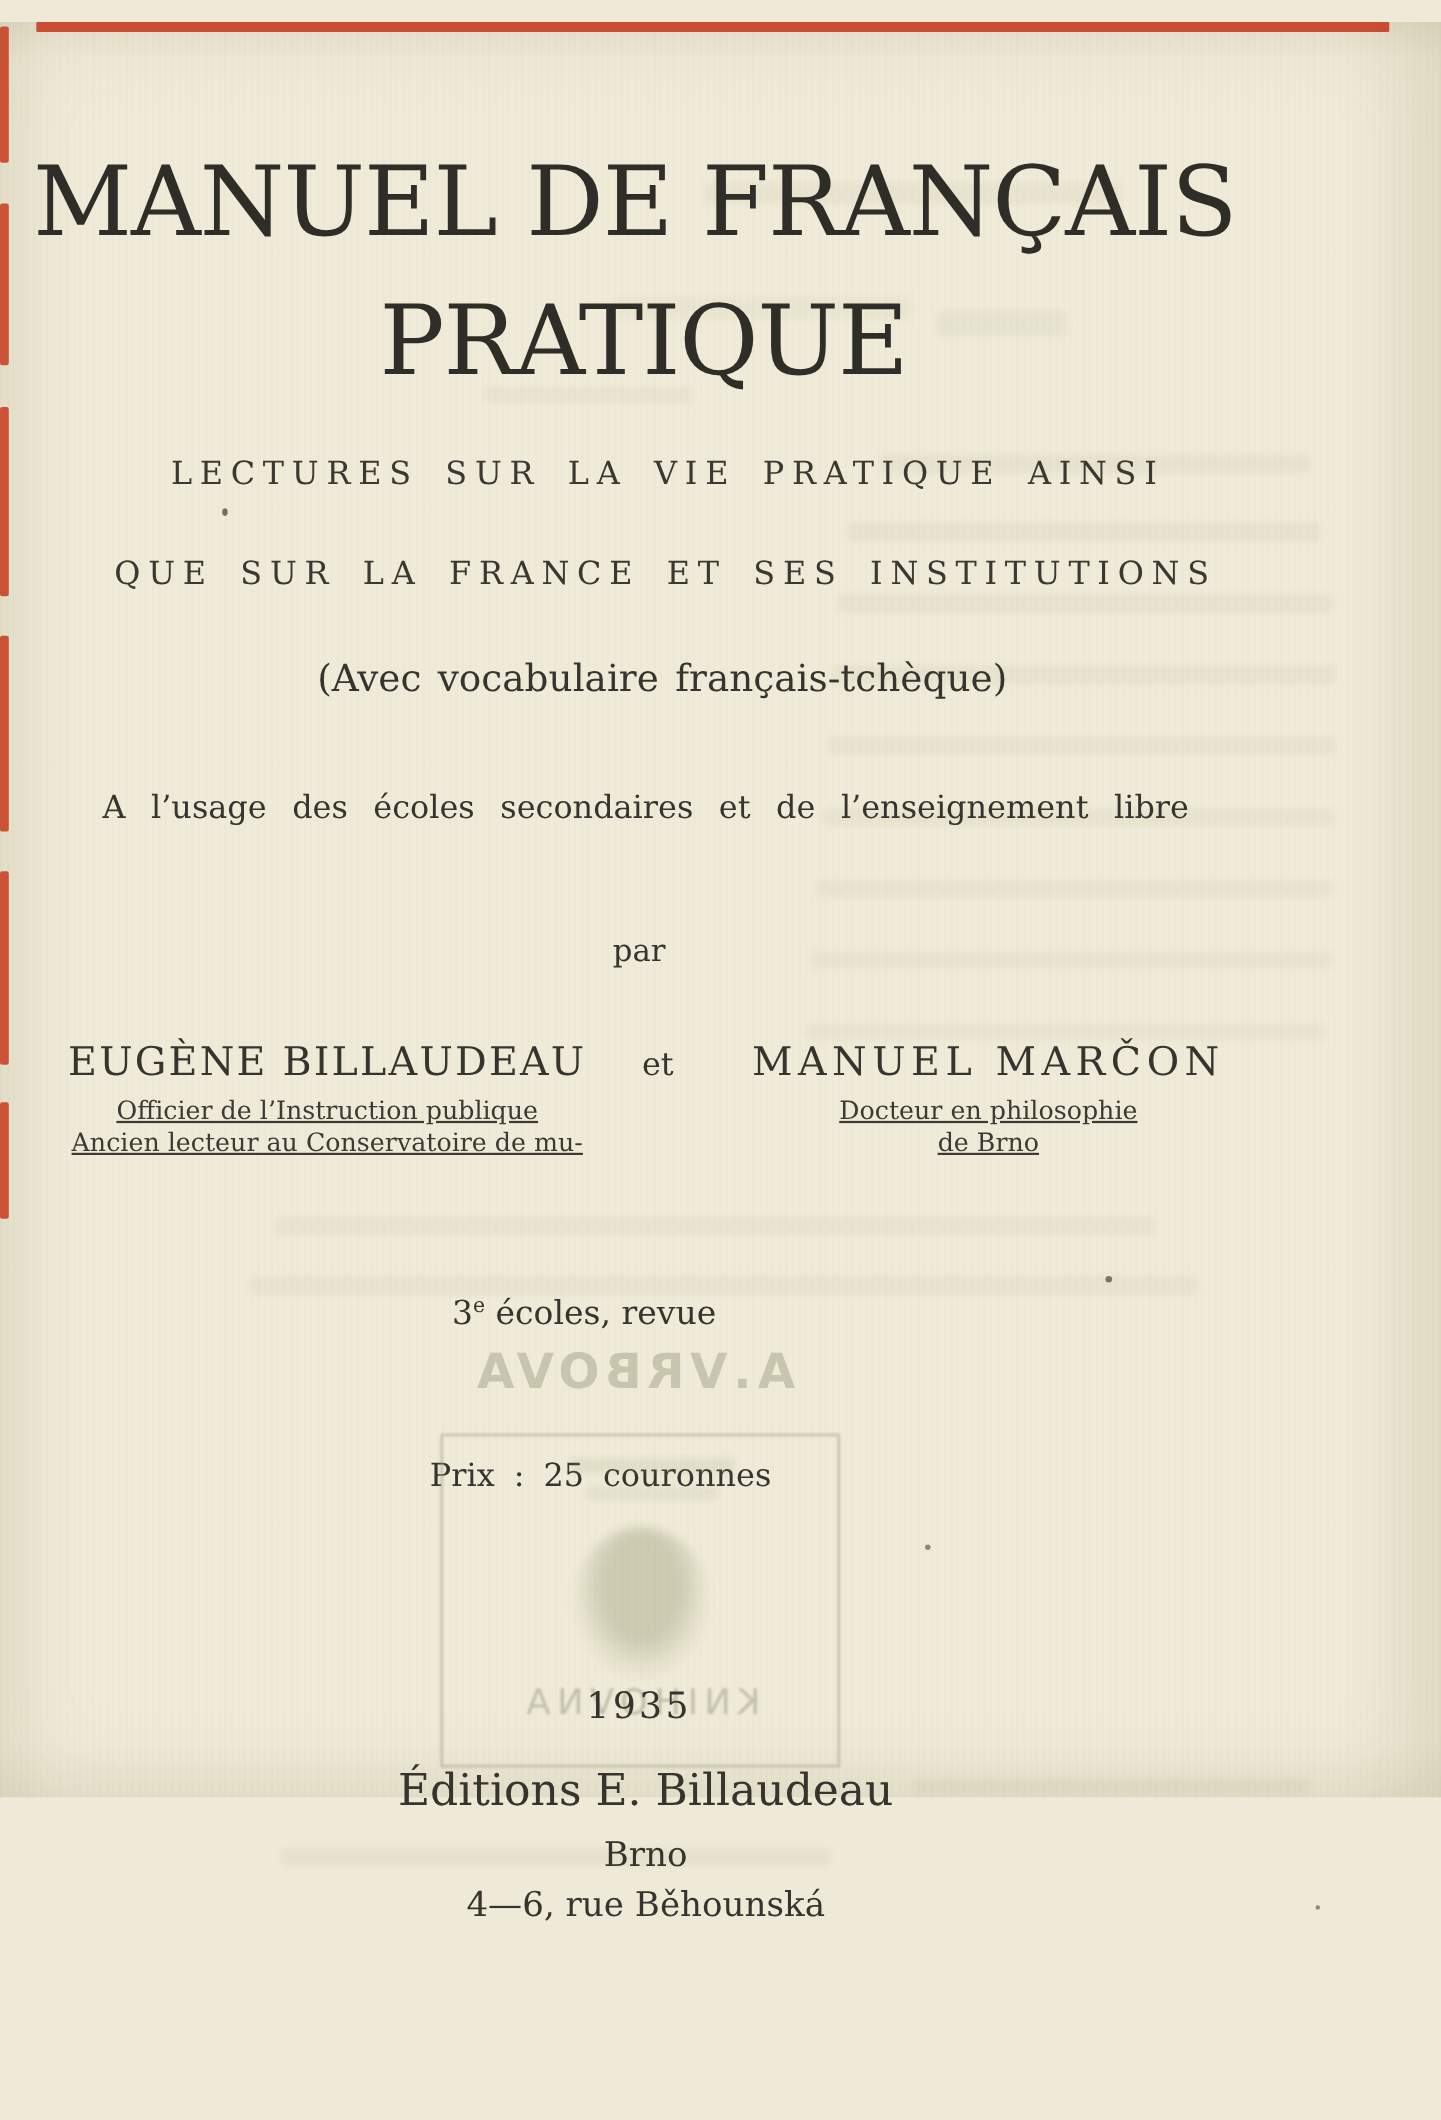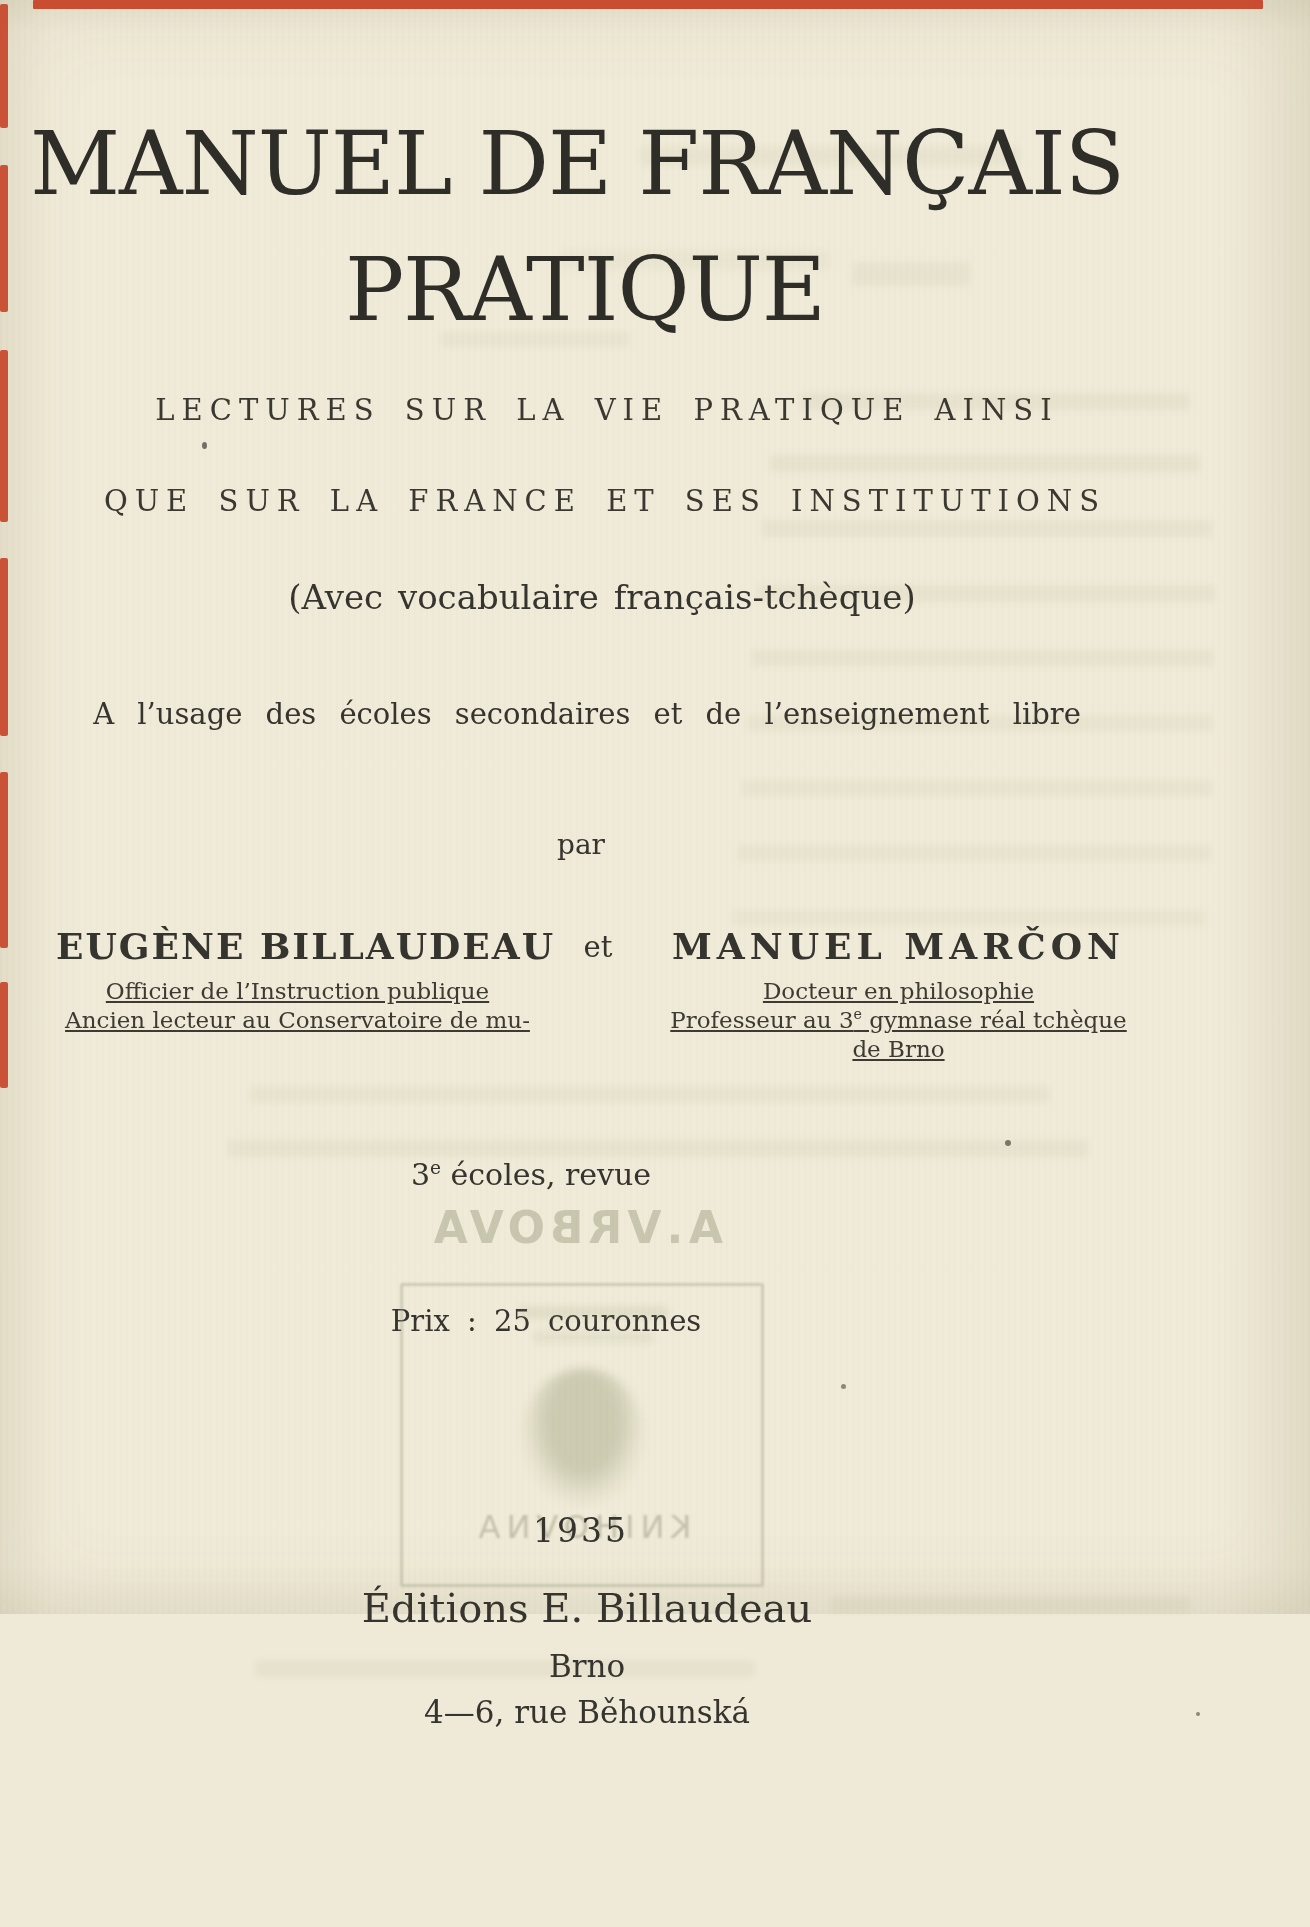--- a/index.html
+++ b/index.html
@@ -10,40 +10,41 @@
     overflow:hidden;
   }
   .page{
     position:relative;width:1310px;height:1614px;
     background:
       linear-gradient(90deg, rgba(120,100,60,.05) 0, rgba(120,100,60,0) 4%, rgba(120,100,60,0) 93%, rgba(120,100,60,.07) 100%),
       linear-gradient(180deg, rgba(110,95,55,.06) 0, rgba(110,95,55,0) 2%, rgba(110,95,55,0) 97%, rgba(110,95,55,.05) 100%),
       repeating-linear-gradient(90deg, rgba(90,80,40,.015) 0 2px, rgba(0,0,0,0) 2px 6px),
       #f0ebd8;
     box-shadow:inset 0 0 90px rgba(100,85,45,.10);
+    margin-top:20px;
   }
   .line{
     position:absolute;left:8px;width:1180px;
     text-align:center;color:#36342e;line-height:1.18;
     white-space:nowrap;
   }
   .title{font-size:88px;letter-spacing:-1px;color:#2f2d28;}
   .subtitle{font-size:29px;letter-spacing:7px;word-spacing:8px;color:#3a3831;}
   .avec{font-size:34px;word-spacing:4px;}
   .usage{font-size:29px;word-spacing:14px;}
   .par{font-size:28px;}
   .authors-row{
     position:absolute;left:8px;top:925px;width:1180px;
     display:flex;align-items:flex-start;color:#36342e;
   }
   .author-col{width:45%;}
   .author-col.left{padding-left:48px;box-sizing:border-box;}
   .author-col.right{padding-right:48px;box-sizing:border-box;}
   .author-mid{width:10%;text-align:center;font-size:29px;padding-top:5px;}
-  .author-name{font-size:36px;text-align:center;white-space:nowrap;font-weight:bold;}
+  .author-name{font-size:36px;text-align:center;white-space:nowrap;}
   .author-name.spaced{letter-spacing:5px;}
   .author-name.tight{letter-spacing:2px;}
   .creds{margin-top:10px;font-size:23px;line-height:29px;text-align:center;color:#3c3a33;text-decoration:underline;}
   .edition{font-size:30px;}
   .prix{font-size:29px;word-spacing:8px;}
   .year{font-size:33px;letter-spacing:3px;}
   .publisher{font-size:40px;}
   .city{font-size:31px;}
   .address{font-size:31px;}
   sup{font-size:.62em;vertical-align:super;line-height:0;}
@@ -128,21 +129,20 @@
       <div class="creds">
         <div>Officier de l’Instruction publique</div>
         <div>Ancien lecteur au Conservatoire de mu-</div>
       </div>
     </div>
     <div class="author-mid">et</div>
     <div class="author-col right">
       <div class="author-name spaced">MANUEL MARČON</div>
       <div class="creds">
         <div>Docteur en philosophie</div>
-        <div><span>Professeur au 3</span><sup>e</sup><span> gymnase réal tchèque</span></div>
         <div>de Brno</div>
       </div>
     </div>
   </div>
 
   <div class="line edition" style="top:1157px;transform:translateX(-67px);"><span>3</span><sup>e</sup><span> écoles, revue</span></div>
 
   <div class="mirror-text owner-stamp">A.VRBOVA</div>
 
   <div class="line prix" style="top:1304px;transform:translateX(-52px);">Prix : 25 couronnes</div>

